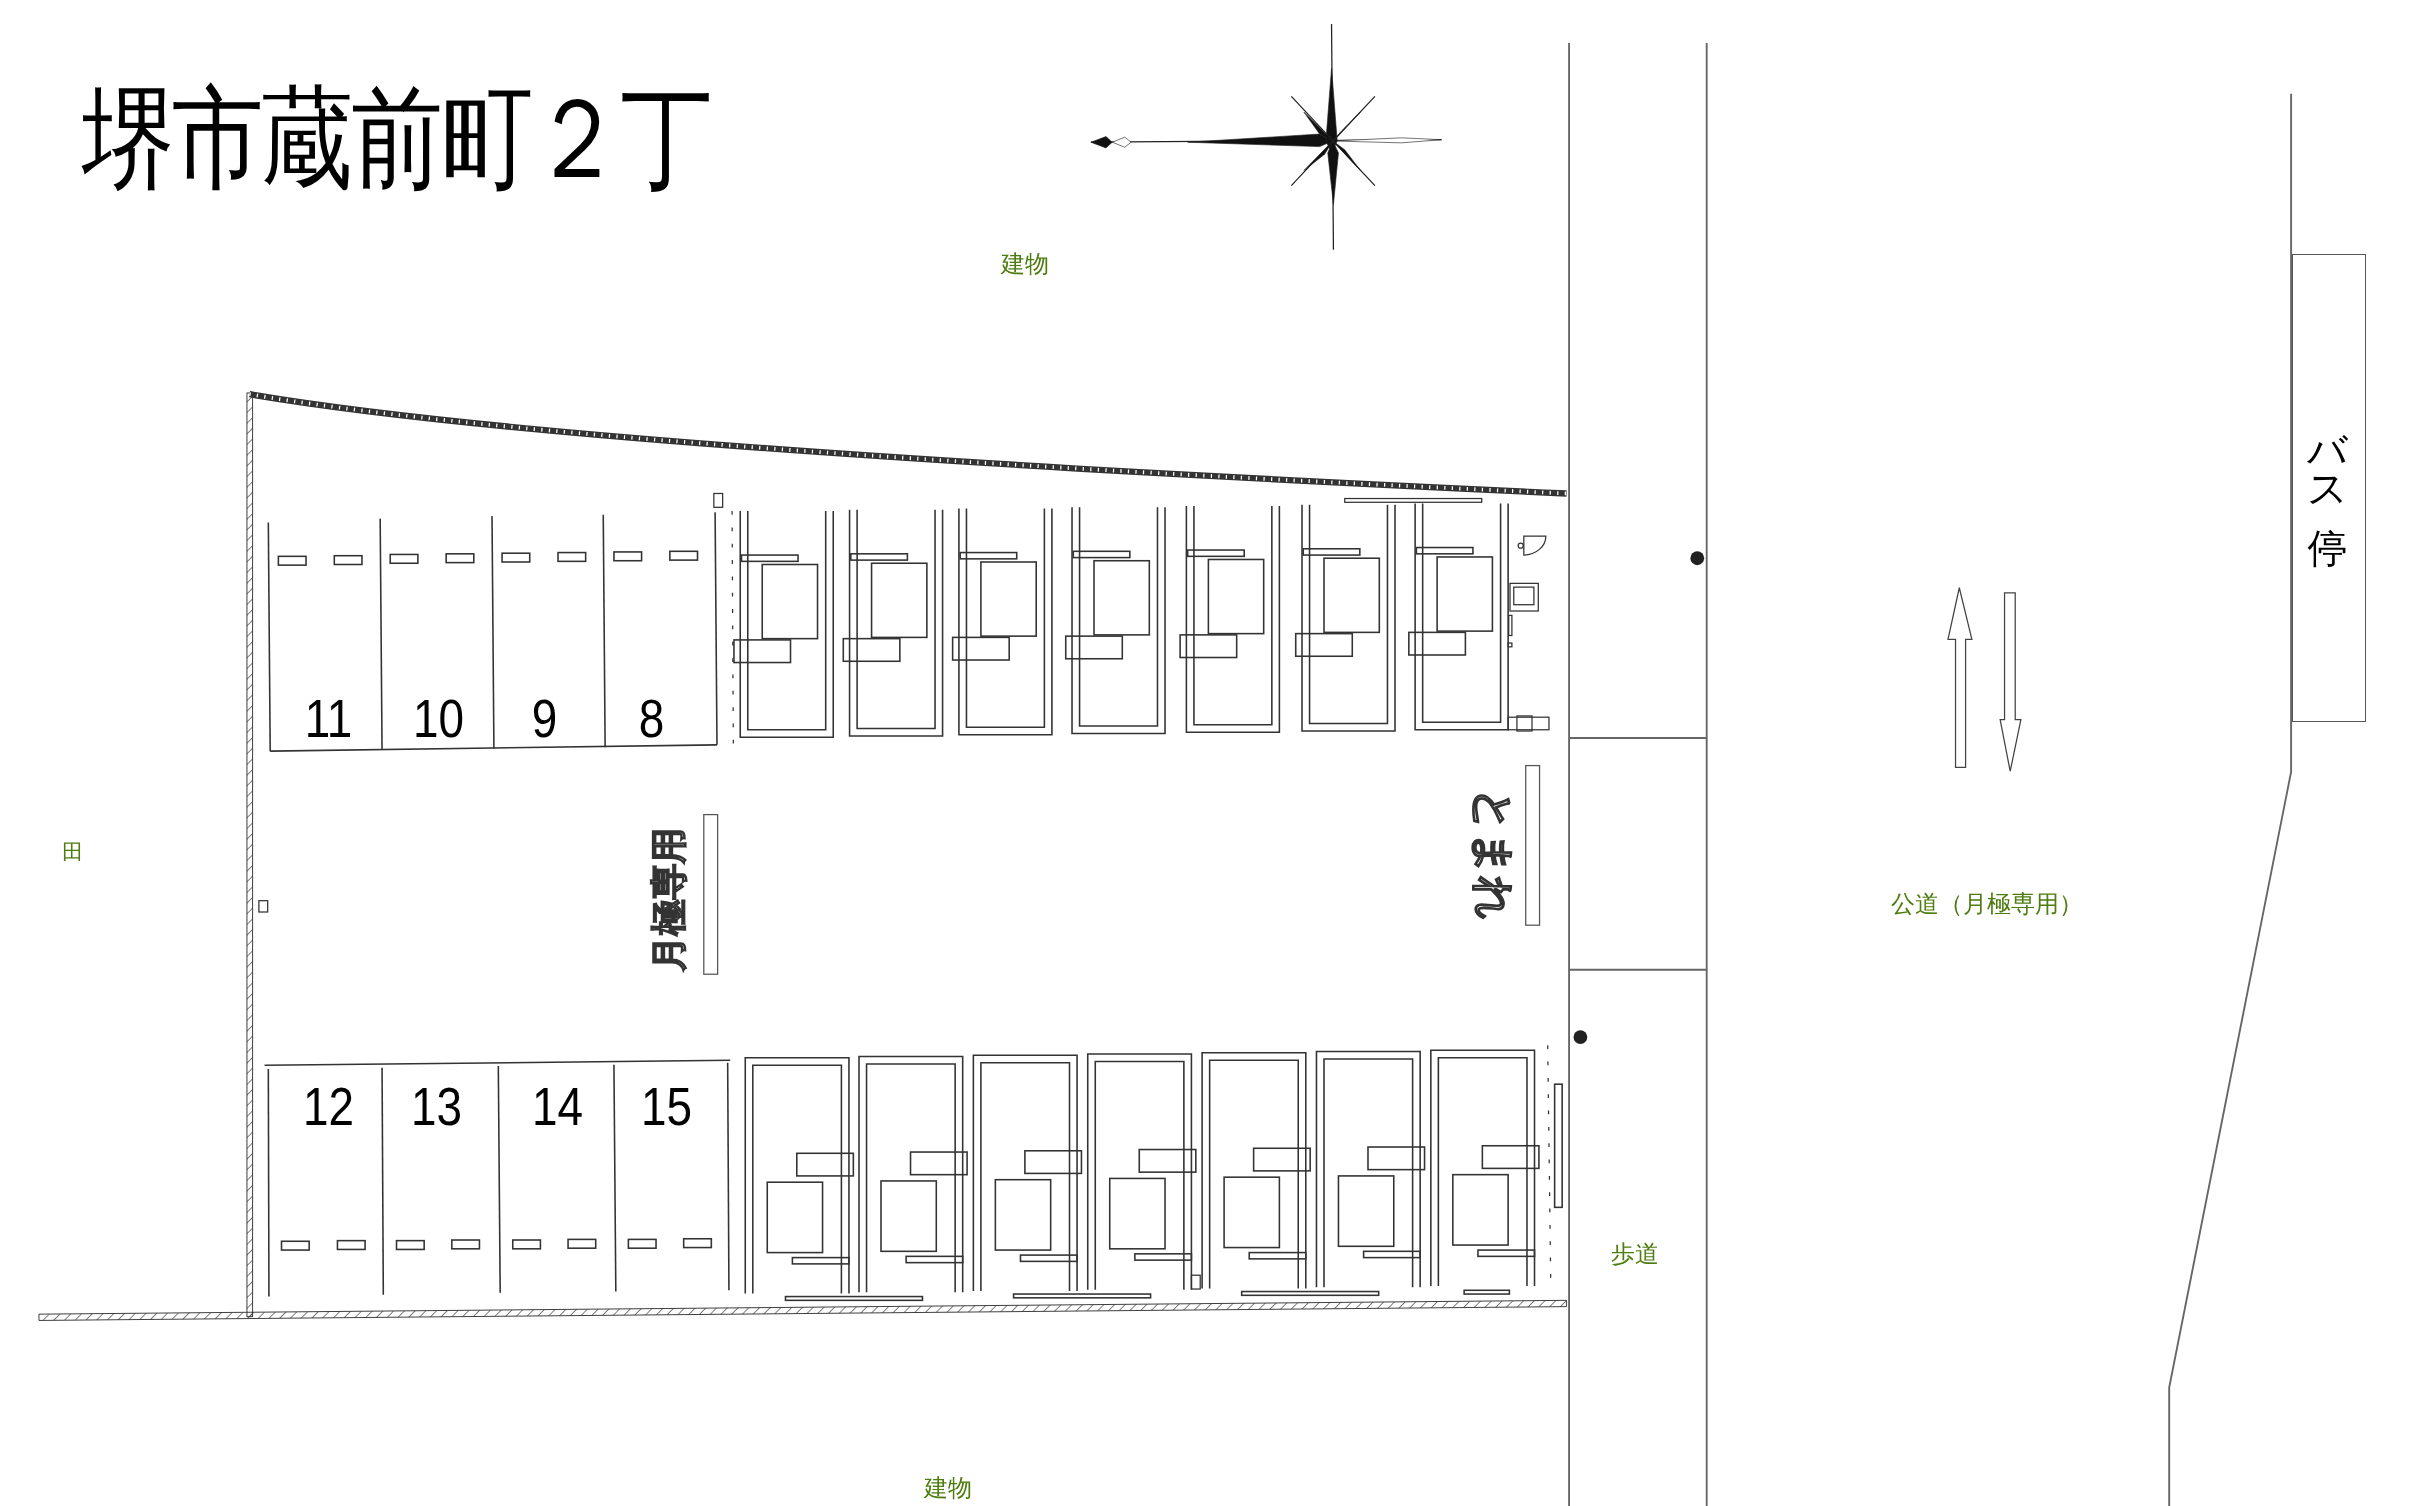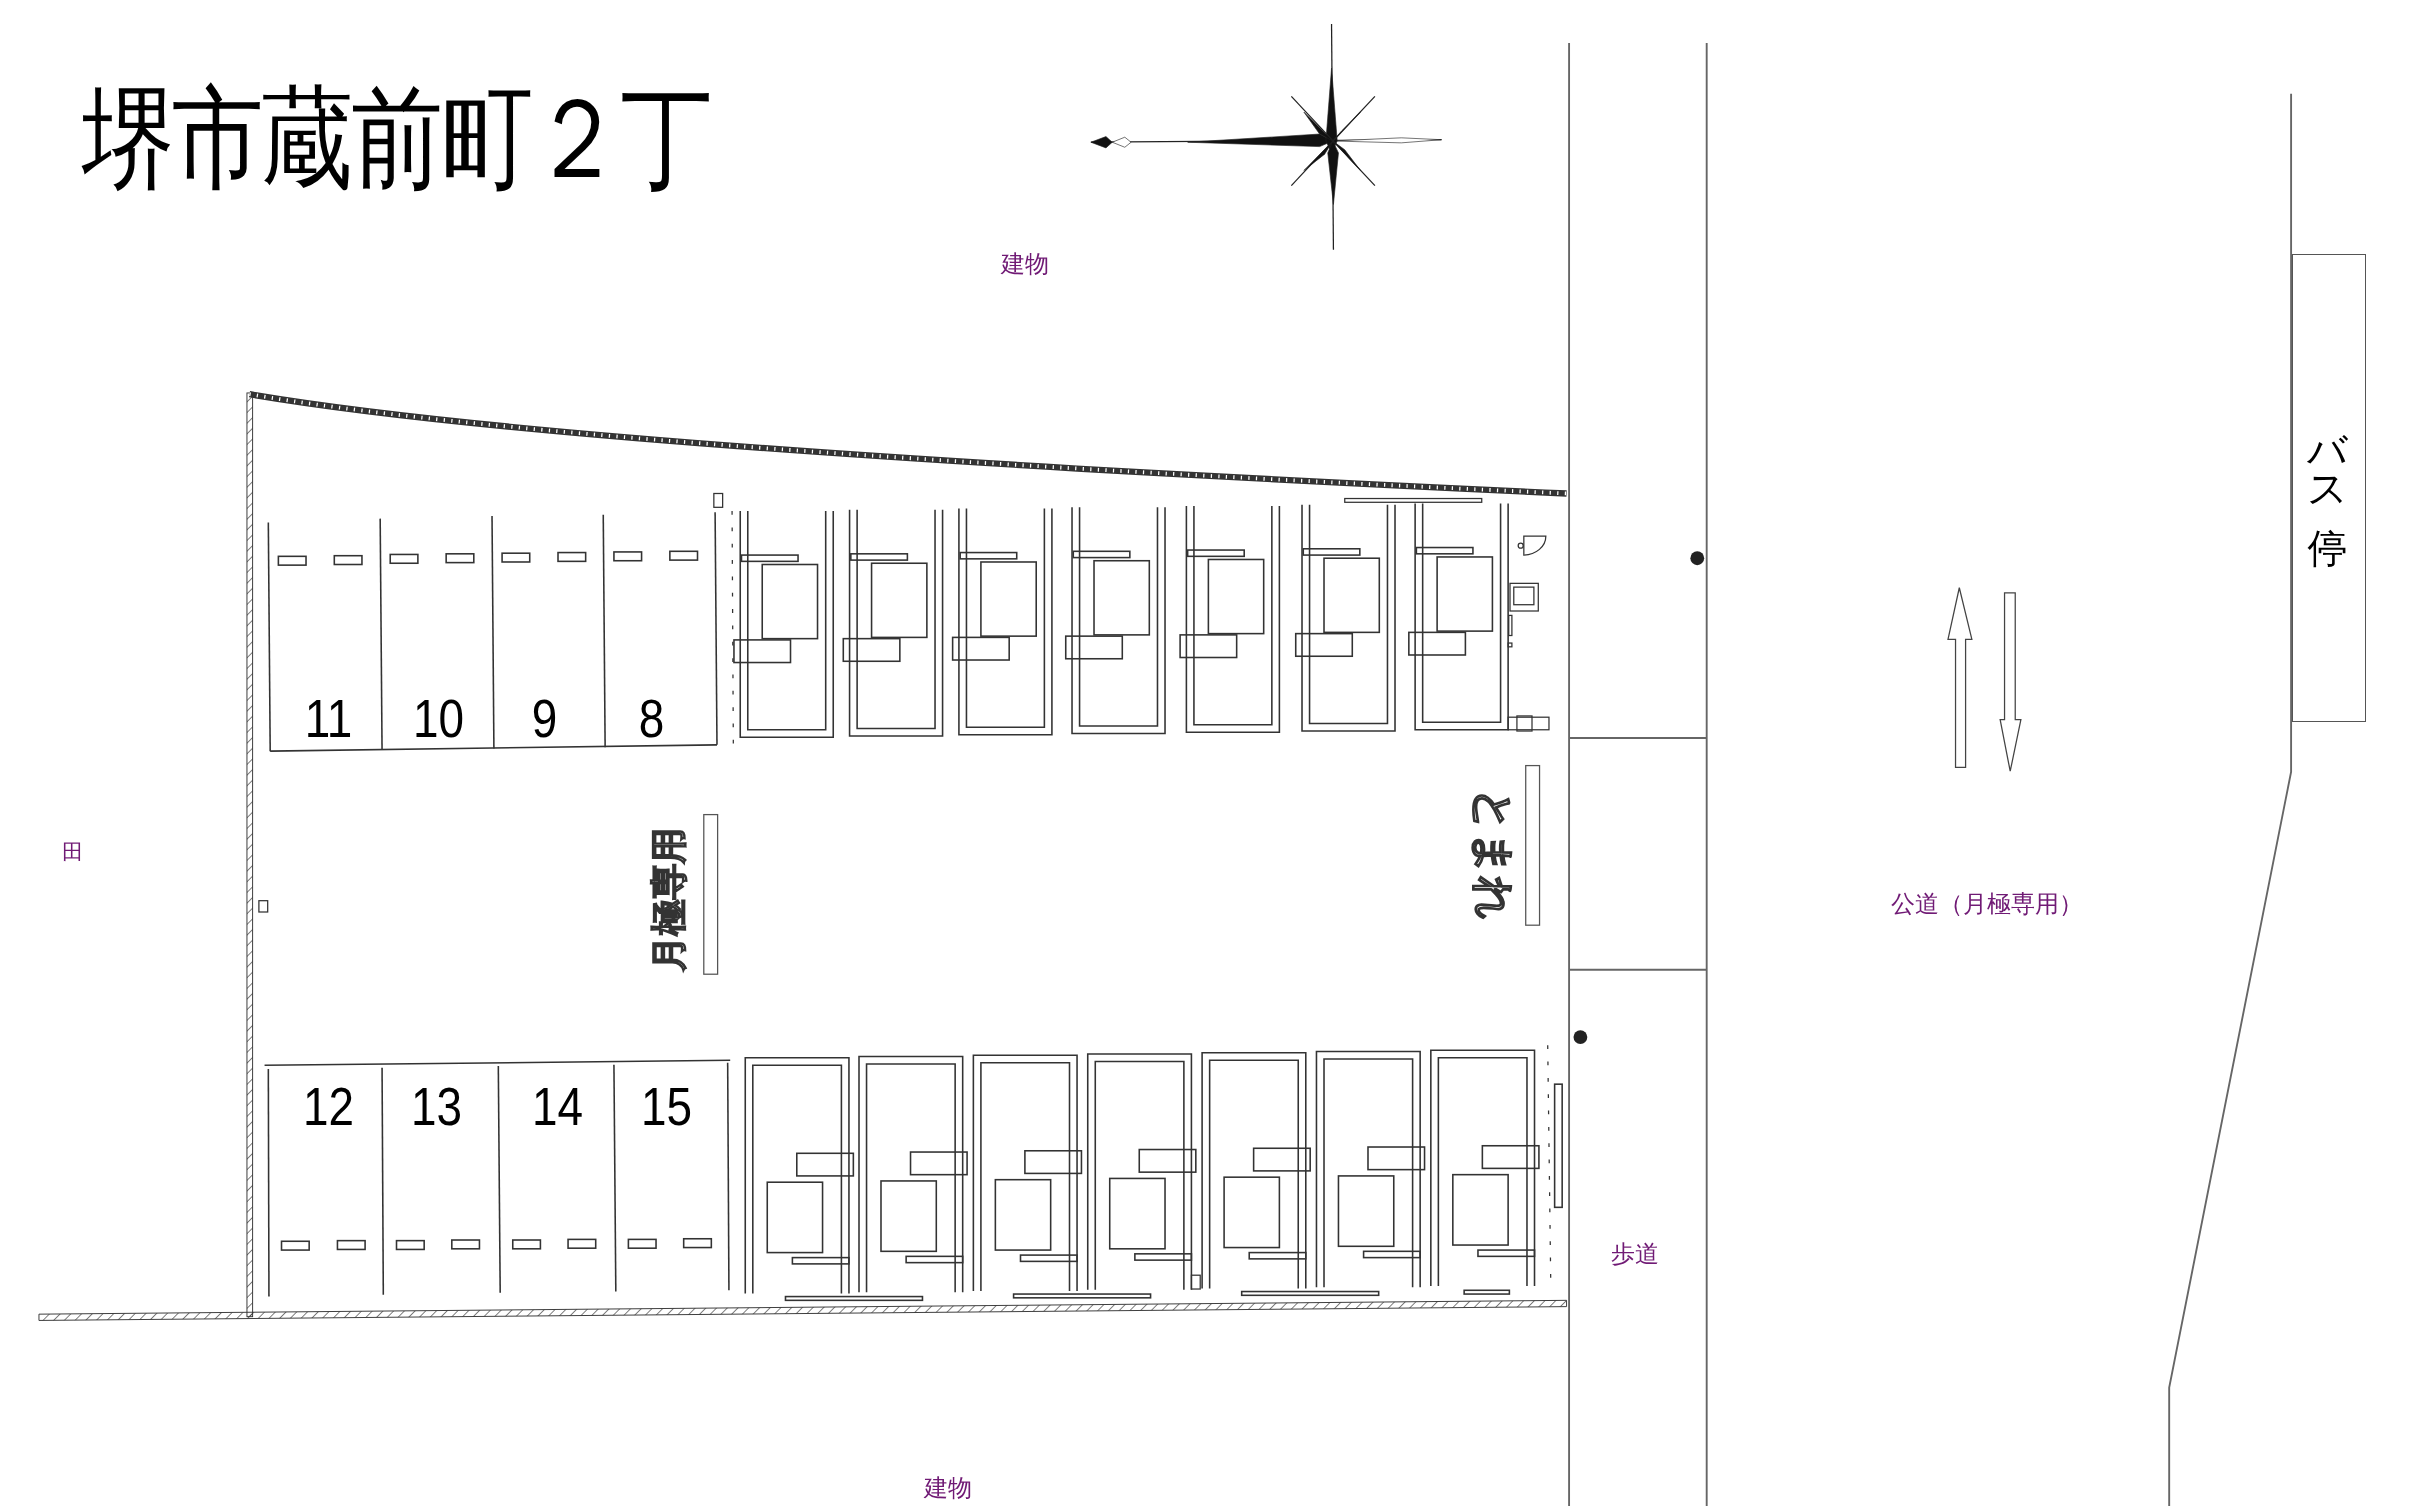--- a/index.html
+++ b/index.html
@@ -1,20 +1,20 @@
 <!DOCTYPE html>
 <html style="font-size:10px"><head>
 <meta charset="utf-8">
 <style>
   html, body { margin:0; padding:0; background:#ffffff; }
   body { width:2413px; height:1507px; position:relative; overflow:hidden; font-family:"DejaVu Sans","Liberation Sans",sans-serif; color:#000; }
   #stage { position:absolute; left:0; top:8px; width:2413px; height:1507px; }
   .lbl { position:absolute; white-space:nowrap; line-height:1; }
   .title { left:82px; top:74px; font-size:112px; letter-spacing:-2.5px; transform:scaleX(0.82); transform-origin:left top; font-family:"DejaVu Sans",sans-serif; }
-  .serif { font-family:"DejaVu Serif","Liberation Serif",serif; font-size:24px; color:#701a75; }
+  .serif { font-family:"DejaVu Serif","Liberation Serif",serif; font-size:24px; color:#4d7c0f; }
   .stall-num { position:absolute; font-family:"Liberation Sans","DejaVu Sans",sans-serif; font-size:54px; transform:scaleX(0.85); transform-origin:center top; text-align:center; width:107px; }
   .busstop { position:absolute; left:2292px; top:246px; width:74px; height:468px; border:1.3px solid #555; box-sizing:border-box; background:#fff; }
   .busstop-text { position:absolute; left:0; top:151px; width:100%; text-align:center; font-size:40px; writing-mode:vertical-rl; line-height:74px; font-family:"DejaVu Sans",sans-serif; }
   .rot-text { position:absolute; font-size:43px; font-family:"DejaVu Sans",sans-serif; color:#fff; -webkit-text-stroke:1.3px #333; font-weight:bold; white-space:nowrap; }
 </style>
 </head>
 <body>
 
 <div id="stage">
 

